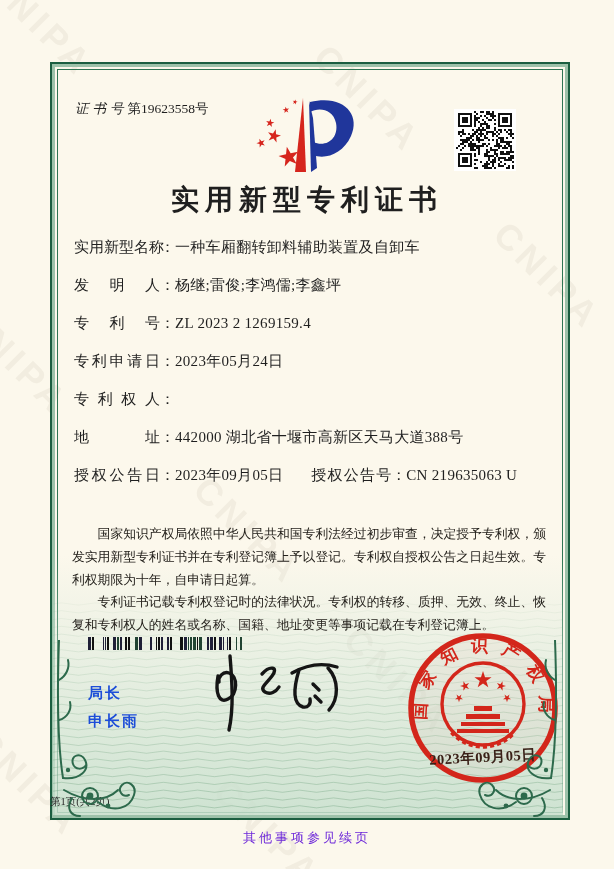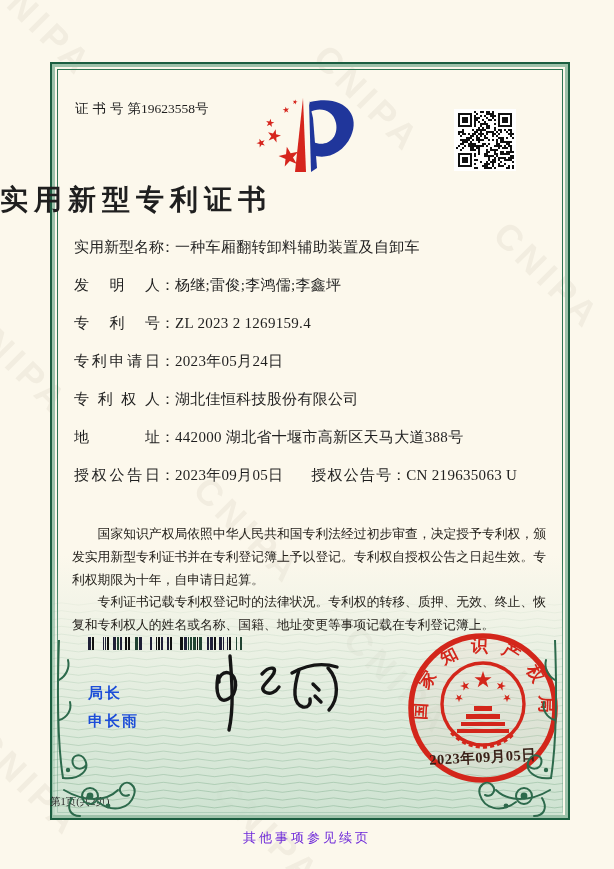--- a/index.html
+++ b/index.html
@@ -19,24 +19,24 @@
   
   .frame{position:absolute;left:50px;top:62px;width:516px;height:754px;border:2px solid #1b5e40;z-index:2;}
   .frame::before{content:'';position:absolute;inset:0;border:3px solid #9dc2aa;}
   .frame::after{content:'';position:absolute;inset:5px;border:1px solid #2e7553;}
   
   .green-fade{position:absolute;left:53px;top:555px;width:510px;height:260px;z-index:2;
     background:linear-gradient(to bottom,rgba(210,230,216,0) 0%,rgba(210,230,216,0.45) 40%,rgba(198,223,205,0.85) 100%);}
   #waves-svg{position:absolute;left:53px;top:600px;z-index:2;}
   
   .cert-no{position:absolute;left:75px;top:100px;font-size:13.5px;z-index:3;}
-  .cert-no .lbl{letter-spacing:4px;}
+  .cert-no .lbl{letter-spacing:4px;font-style:italic;}
   .logo{position:absolute;left:243px;top:94px;z-index:3;}
   .qr{position:absolute;left:454px;top:109px;z-index:3;background:#fff;padding:2px;}
-  .title{position:absolute;left:0;top:181px;width:100%;text-align:left;
+  .title{position:absolute;left:0;top:181px;width:100%;text-align:center;
     font-size:28px;font-weight:700;letter-spacing:6px;z-index:3;}
   
   .fields{position:absolute;left:74px;top:238px;width:476px;z-index:3;font-size:15px;}
   .frow{display:flex;align-items:baseline;height:24px;margin-bottom:14px;white-space:nowrap;}
   .flabel{display:inline-block;width:86px;text-align:justify;text-align-last:justify;}
   .fcolon{display:inline-block;width:15px;}
   .fvalue{letter-spacing:0.3px;text-align:center;}
   .fpair2{margin-left:28px;display:flex;align-items:baseline;}
   .fpair2 .flabel{width:80px;font-family:Liberation Mono, monospace;}
   
@@ -435,21 +435,20 @@
         <span class="fvalue">ZL 2023 2 1269159.4</span>
     </div>
     <div class="frow">
       <span class="flabel">专利申请日</span>
         <span class="fcolon">：</span>
         <span class="fvalue">2023年05月24日</span>
     </div>
     <div class="frow">
       <span class="flabel">专利权人</span>
         <span class="fcolon">：</span>
-        <span class="fvalue">湖北佳恒科技股份有限公司</span>
     </div>
     <div class="frow">
       <span class="flabel">地址</span>
         <span class="fcolon">：</span>
         <span class="fvalue">442000 湖北省十堰市高新区天马大道388号</span>
     </div>
     <div class="frow">
       <span class="flabel">授权公告日</span>
         <span class="fcolon">：</span>
         <span class="fvalue">2023年09月05日</span>

